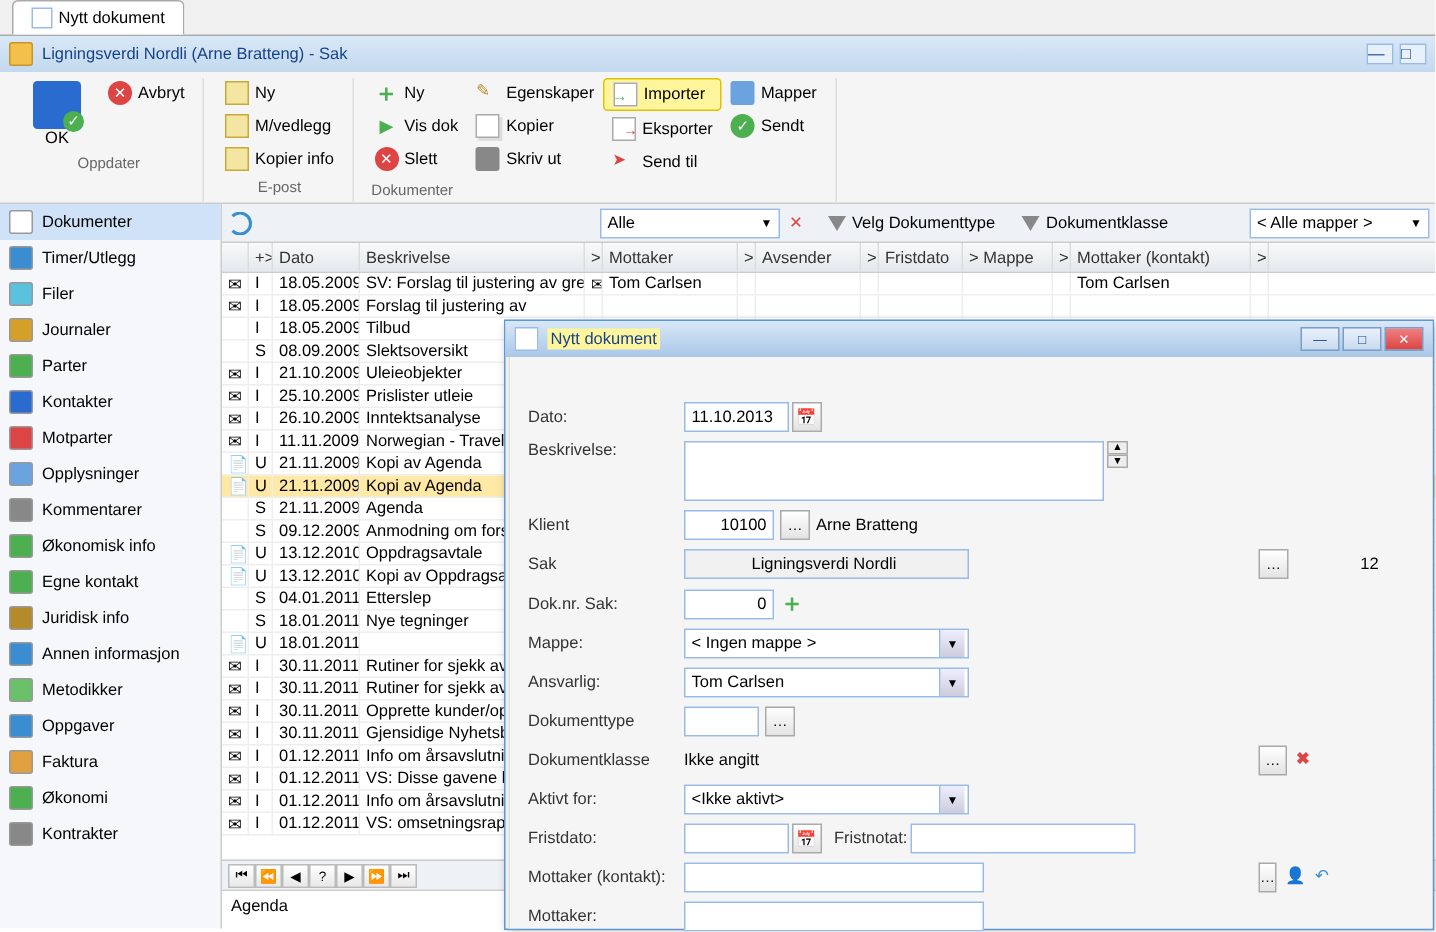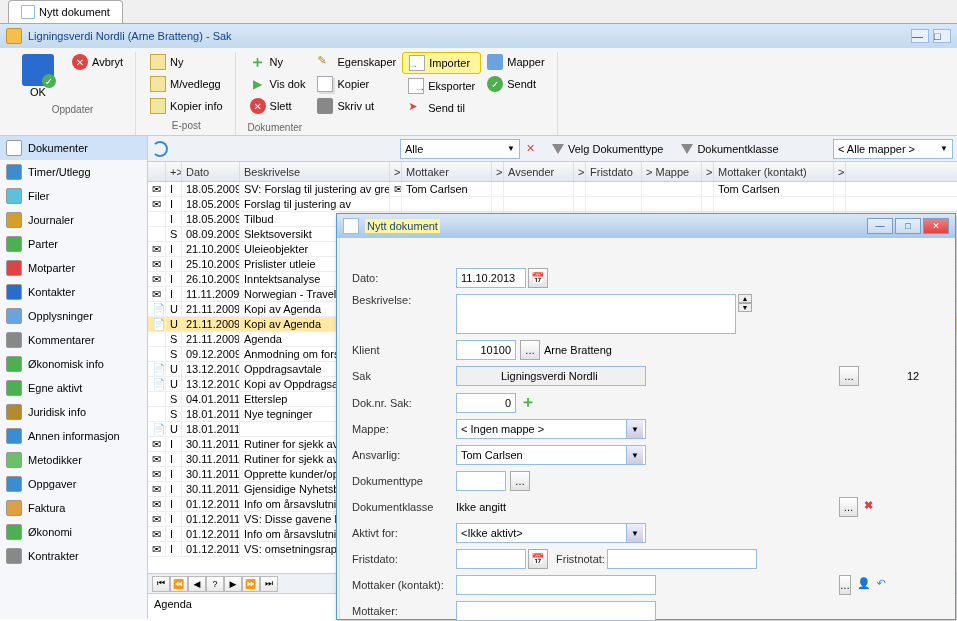--- a/index.html
+++ b/index.html
@@ -214,42 +214,42 @@
       </div>
       <div class="sidebar-item">
         <span class="icon" style="background:#d4a02a;border:1px solid #999;border-radius:2px;"></span>
         <span>Journaler</span>
       </div>
       <div class="sidebar-item">
         <span class="icon" style="background:#4caf50;border:1px solid #999;border-radius:2px;"></span>
         <span>Parter</span>
       </div>
       <div class="sidebar-item">
+        <span class="icon" style="background:#2a6bcf;border:1px solid #999;border-radius:2px;"></span>
+        <span>Kontakter</span>
+      </div>
+      <div class="sidebar-item">
         <span class="icon" style="background:#d44;border:1px solid #999;border-radius:2px;"></span>
         <span>Motparter</span>
       </div>
       <div class="sidebar-item">
-        <span class="icon" style="background:#2a6bcf;border:1px solid #999;border-radius:2px;"></span>
-        <span>Kontakter</span>
-      </div>
-      <div class="sidebar-item">
         <span class="icon" style="background:#6aa3e0;border:1px solid #999;border-radius:2px;"></span>
         <span>Opplysninger</span>
       </div>
       <div class="sidebar-item">
         <span class="icon" style="background:#888;border:1px solid #999;border-radius:2px;"></span>
         <span>Kommentarer</span>
       </div>
       <div class="sidebar-item">
         <span class="icon" style="background:#4caf50;border:1px solid #999;border-radius:2px;"></span>
         <span>Økonomisk info</span>
       </div>
       <div class="sidebar-item">
         <span class="icon" style="background:#4caf50;border:1px solid #999;border-radius:2px;"></span>
-        <span>Egne aktivt</span>
+        <span>Egne kontakt</span>
       </div>
       <div class="sidebar-item">
         <span class="icon" style="background:#b58b2a;border:1px solid #999;border-radius:2px;"></span>
         <span>Juridisk info</span>
       </div>
       <div class="sidebar-item">
         <span class="icon" style="background:#3b8dd1;border:1px solid #999;border-radius:2px;"></span>
         <span>Annen informasjon</span>
       </div>
       <div class="sidebar-item">

